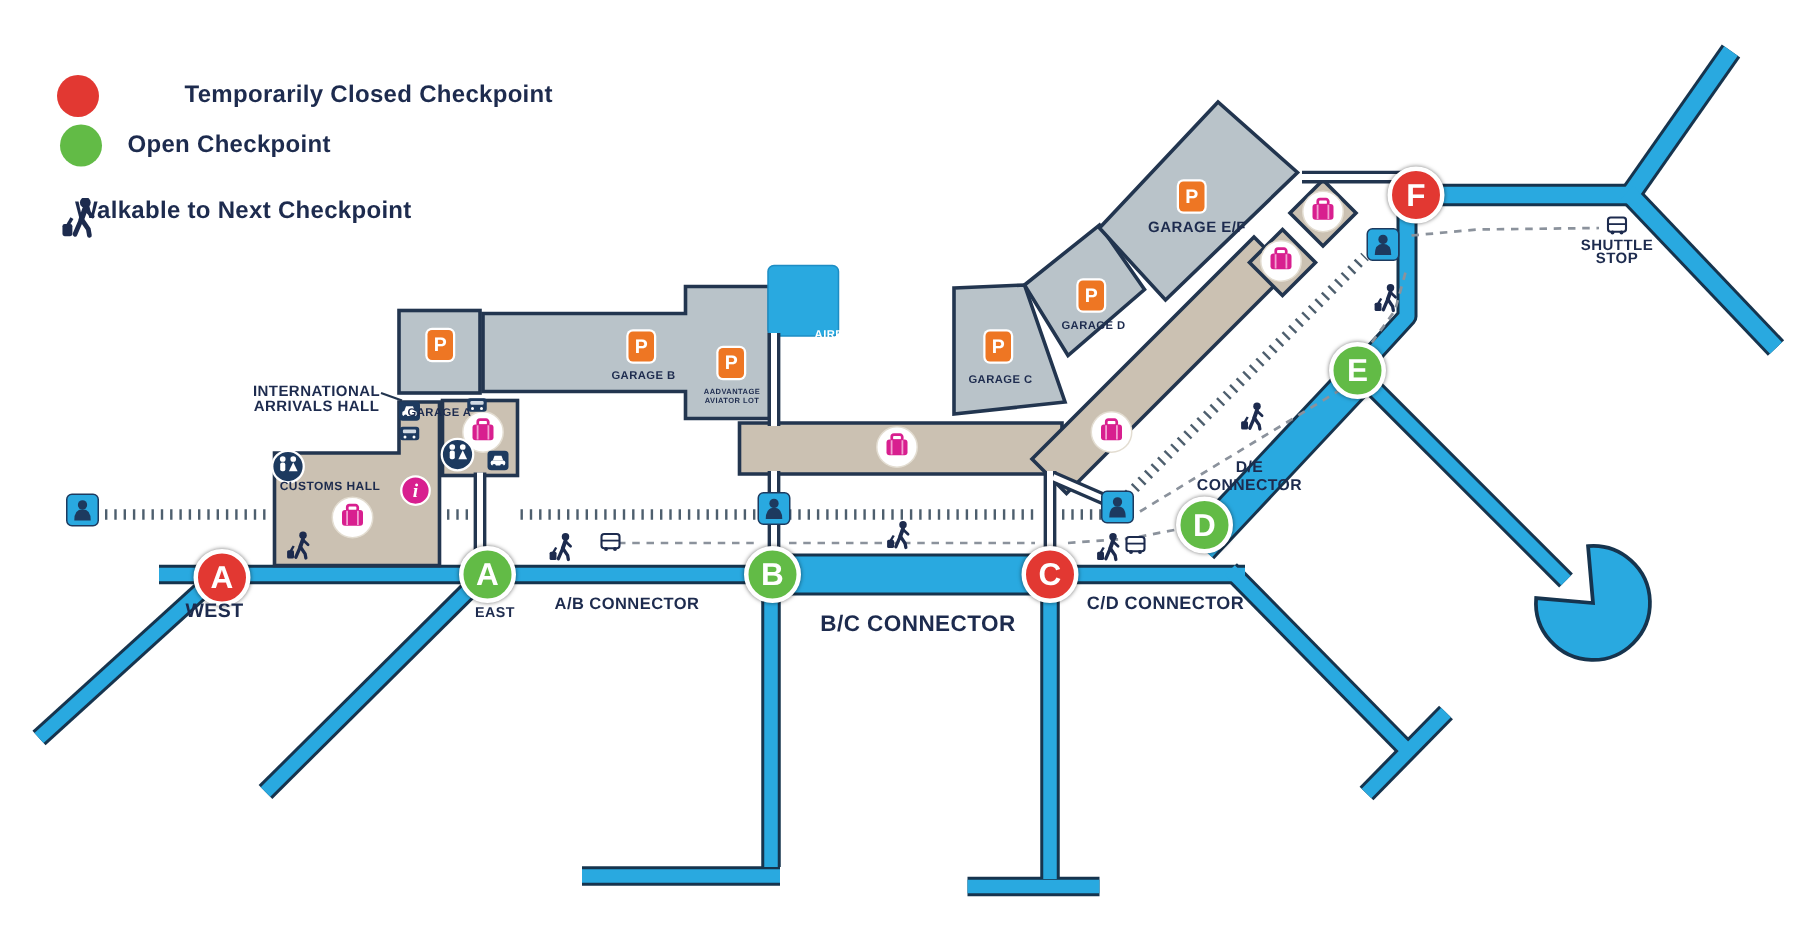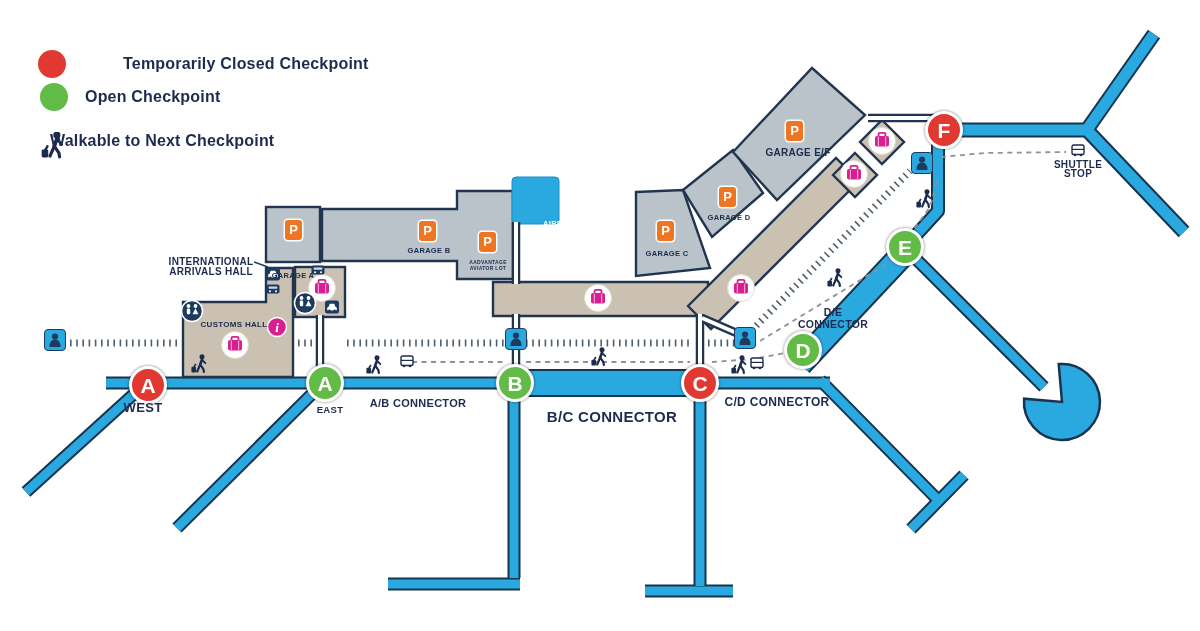--- a/index.html
+++ b/index.html
@@ -273,21 +273,21 @@
 <div class="lbl" style="left:729px;top:217px;font-size:7.5px;">GARAGE D</div>
 <div class="lbl" style="left:798px;top:152px;font-size:10px;">GARAGE E/F</div>
 <div class="lbl" style="left:561px;top:200px;font-size:7.5px;line-height:8.5px;color:#fff;margin-top:28px;">
   <span>AIRPORT</span><br>
   <span>HOTEL</span>
 </div>
 <div class="lbl" style="left:211px;top:267px;font-size:10px;line-height:10px;">
   <span>INTERNATIONAL</span><br>
   <span>ARRIVALS HALL</span>
 </div>
-<div class="lbl" style="left:234px;top:324px;font-size:8px;">CUSTOMS HALL</div>
+<div class="lbl" style="left:220px;top:324px;font-size:8px;">CUSTOMS HALL</div>
 
 <div class="lbl" style="left:418px;top:403px;font-size:11px;">A/B CONNECTOR</div>
 <div class="lbl" style="left:612px;top:416px;font-size:15px;">B/C CONNECTOR</div>
 <div class="lbl" style="left:777px;top:402px;font-size:12px;">C/D CONNECTOR</div>
 <div class="lbl" style="left:833px;top:318px;font-size:10.5px;line-height:11.5px;">
   <span>D/E</span><br>
   <span>CONNECTOR</span>
 </div>
 
 <div class="lbl" style="left:1078px;top:169px;font-size:10px;line-height:8.5px;">

